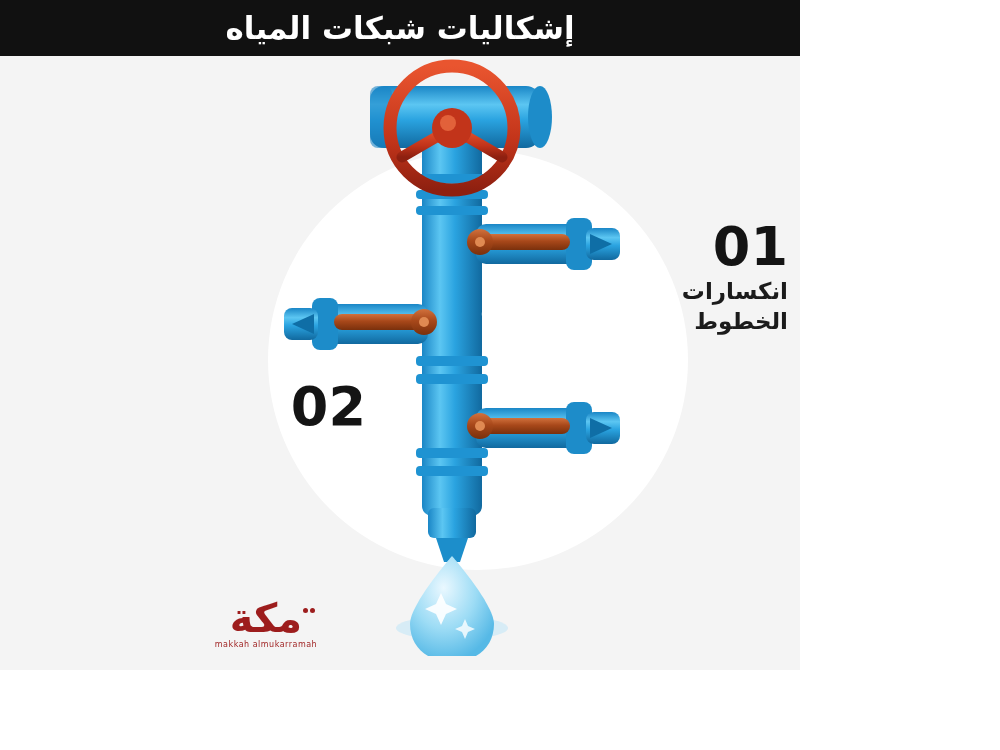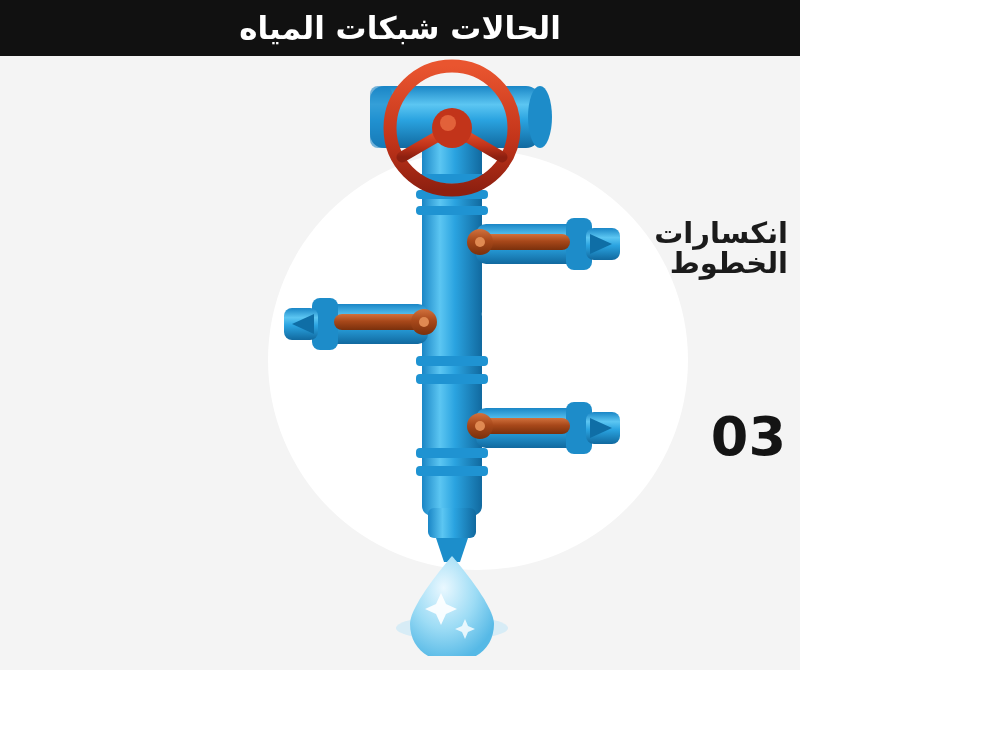--- a/index.html
+++ b/index.html
@@ -67,21 +67,21 @@
     color: #1b1b1b;
   }
   .callout .num {
     font-size: 54px;
     font-weight: bold;
     line-height: 58px;
     color: #141414;
     font-family: "DejaVu Sans", sans-serif;
   }
   .callout .desc {
-    font-size: 29px;
+    font-size: 23px;
     line-height: 30px;
     color: #1b1b1b;
     font-weight: bold;
     font-family: "DejaVu Sans", sans-serif;
     white-space: pre-line;
   }
   #callout-01 {
     left: 628px;
     top: 218px;
     width: 160px;
@@ -152,21 +152,21 @@
 </head>
 <body>
 
 <div id="canvas">
 
   <div id="infographic">
 
     <div id="white-circle"></div>
 
     <div id="header-band"></div>
-    <div id="header-title">الحالات شبكات المياه</div>
+    <div id="header-title">إشكاليات شبكات المياه</div>
 
     <svg id="valve-art" viewBox="0 0 480 600">
       <defs>
         <linearGradient id="pipeGrad" x1="0" y1="0" x2="1" y2="0">
           <stop offset="0%" stop-color="#1a86c6"></stop>
           <stop offset="30%" stop-color="#5cc6f2"></stop>
           <stop offset="55%" stop-color="#2aa3e0"></stop>
           <stop offset="100%" stop-color="#11699f"></stop>
         </linearGradient>
         <linearGradient id="pipeGradH" x1="0" y1="0" x2="0" y2="1">
@@ -247,26 +247,32 @@
         <circle cx="-4" cy="-5" r="8" fill="#e2613a"></circle>
       </g>
 
       <ellipse cx="222" cy="572" rx="56" ry="12" fill="#bfe6f7" opacity="0.55"></ellipse>
       <path d="M222 500 C222 500 180 548 180 568 C180 592 199 606 222 606 C245 606 264 592 264 568 C264 548 222 500 222 500 Z" fill="url(#dropGrad)"></path>
       <path d="M206 548 l5 -11 l5 11 l11 5 l-11 5 l-5 11 l-5 -11 l-11 -5 Z" fill="#ffffff" opacity="0.9"></path>
       <path d="M232 570 l3 -7 l3 7 l7 3 l-7 3 l-3 7 l-3 -7 l-7 -3 Z" fill="#ffffff" opacity="0.8"></path>
     </svg>
 
     <div class="callout" id="callout-01">
+      <div class="num">01</div>
       <div class="desc">انكسارات
 الخطوط</div>
     </div>
 
     <div class="callout" id="callout-02">
+      <div class="num">02</div>
     </div>
 
     <div class="callout" id="callout-03">
-      <div class="num">03</div>
-    </div>
-
+    </div>
+
+    <div id="logo">
+      <div class="logo-dots"><i></i><i></i></div>
+      <div class="logo-mark">مكة</div>
+      <div class="logo-sub">makkah almukarramah</div>
+    </div>
 
   </div>
 </div>
 
 </body></html>

